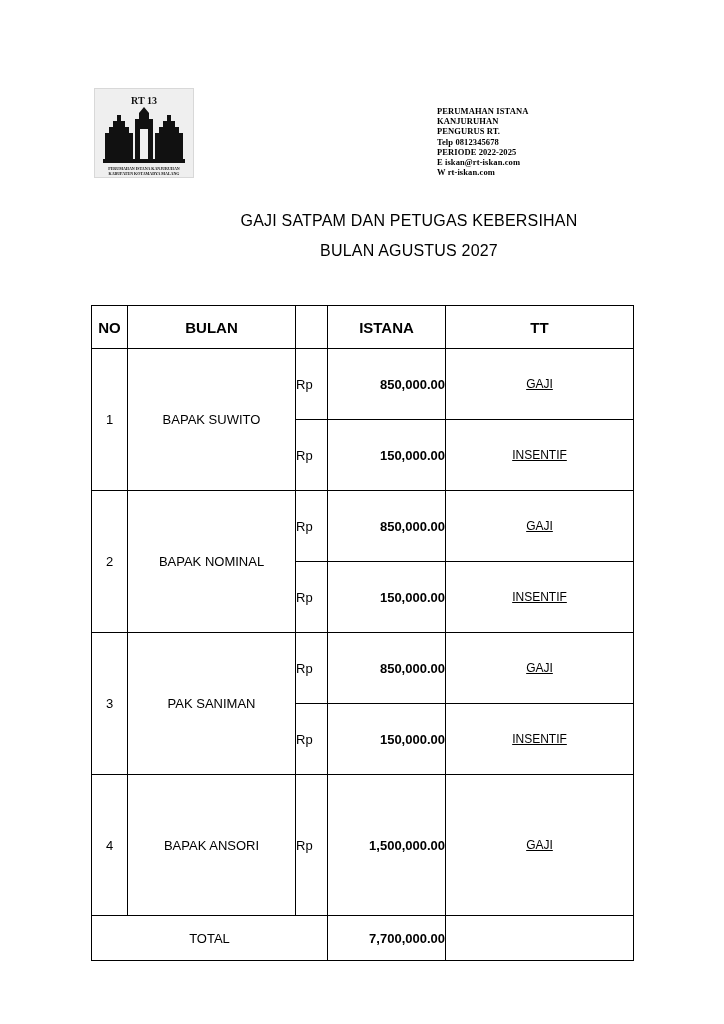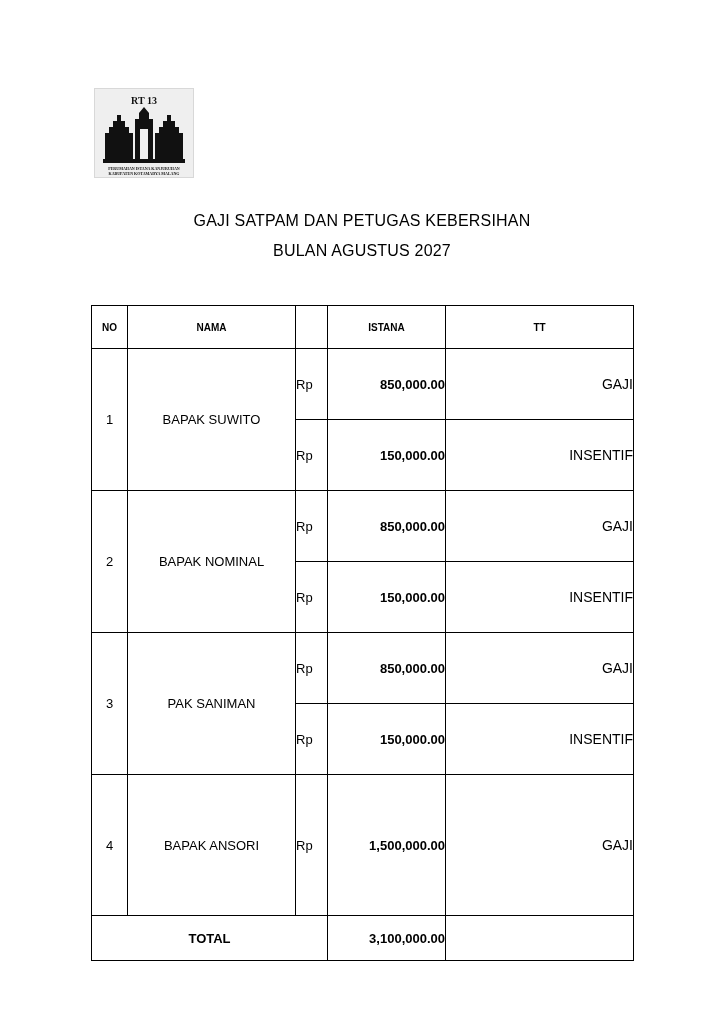--- a/index.html
+++ b/index.html
@@ -13,20 +13,21 @@
     font-family: "Liberation Sans", sans-serif;
     color: #000000;
     position: relative;
     overflow: hidden;
   }
   .page {
     position: relative;
     width: 724px;
     height: 1024px;
     box-sizing: border-box;
+    padding-left: 47px;
   }
 
   
   .header {
     position: absolute;
     top: 88px;
     left: 0;
     width: 724px;
     height: 100px;
   }
@@ -86,21 +87,21 @@
     vertical-align: middle;
   }
   col.c-no   { width: 36px; }
   col.c-nama { width: 168px; }
   col.c-rp   { width: 32px; }
   col.c-nom  { width: 118px; }
   col.c-tt   { width: 188px; }
 
   thead th {
     height: 42px;
-    font-size: 10px;
+    font-size: 15px;
     font-weight: bold;
     text-align: center;
   }
   thead th.blank { border-left: 1px solid #000; }
 
   td.no {
     text-align: center;
     font-size: 13px;
   }
   td.nama {
@@ -114,30 +115,31 @@
     text-align: left;
     margin-top: 42px;
   }
   td.nominal {
     padding-right: 10px;
     font-size: 13px;
     text-align: right;
     font-weight: bold;
   }
   td.tt {
-    text-align: right;
-    font-size: 14px;
+    text-align: center;
+    font-size: 12px;
+    text-decoration: underline;
   }
   tr.row-a td { height: 70px; }
   tr.row-b td { height: 70px; }
   tr.single td { height: 140px; }
 
   td.total-label {
     text-align: center;
-    font-weight: bold;
+    font-weight: normal;
     font-size: 13px;
     height: 44px;
   }
   td.total-value {
     text-align: right;
     padding-right: 10px;
     font-weight: bold;
     font-size: 13px;
   }
   td.total-empty { }
@@ -159,38 +161,47 @@
         <path d="M60 70 L60 44 L64 44 L64 38 L68 38 L68 32 L72 32 L72 26 L76 26 L76 32 L80 32 L80 38 L84 38 L84 44 L88 44 L88 70 Z" fill="#111"></path>
 
         <path d="M40 70 L40 30 L44 30 L44 24 L49 18 L54 24 L54 30 L58 30 L58 70 Z" fill="#111"></path>
         <rect x="45" y="40" width="8" height="30" fill="#efefef"></rect>
         <rect x="8" y="70" width="82" height="4" fill="#111"></rect>
         <text x="49" y="81" font-family="Liberation Serif, serif" font-size="4" font-weight="bold" text-anchor="middle" fill="#111">PERUMAHAN ISTANA KANJURUHAN</text>
         <text x="49" y="86" font-family="Liberation Serif, serif" font-size="4" font-weight="bold" text-anchor="middle" fill="#111">KABUPATEN KOTAMADYA MALANG</text>
       </svg>
     </div>
 
+    <div class="org-block">
+      <div>PERUMAHAN ISTANA</div>
+      <div>KANJURUHAN</div>
+      <div>PENGURUS RT.</div>
+      <div>Telp 0812345678</div>
+      <div>PERIODE 2022-2025</div>
+      <div>E iskan@rt-iskan.com</div>
+      <div>W rt-iskan.com</div>
+    </div>
   </div>
 
   <div class="title1">GAJI SATPAM DAN PETUGAS KEBERSIHAN</div>
   <div class="title2">BULAN AGUSTUS 2027</div>
 
   <div class="table-wrap">
     <table class="salary">
       <colgroup>
         <col class="c-no">
           <col class="c-nama">
           <col class="c-rp">
           <col class="c-nom">
           <col class="c-tt">
       </colgroup>
       <thead>
         <tr>
           <th>NO</th>
-          <th>NAMA</th>
+          <th>BULAN</th>
           <th class="blank"></th>
           <th>ISTANA</th>
           <th>TT</th>
         </tr>
       </thead>
       <tbody>
 
         <tr class="row-a">
           <td class="no" rowspan="2">1</td>
           <td class="nama" rowspan="2">BAPAK SUWITO</td>
@@ -233,20 +244,20 @@
         <tr class="single">
           <td class="no">4</td>
           <td class="nama">BAPAK ANSORI</td>
           <td class="rp">Rp</td>
           <td class="nominal">1,500,000.00</td>
           <td class="tt">GAJI</td>
         </tr>
 
         <tr>
           <td class="total-label" colspan="3">TOTAL</td>
-          <td class="total-value">3,100,000.00</td>
+          <td class="total-value">7,700,000.00</td>
           <td class="total-empty"></td>
         </tr>
       </tbody>
     </table>
   </div>
 
 </div>
 
 </body></html>

